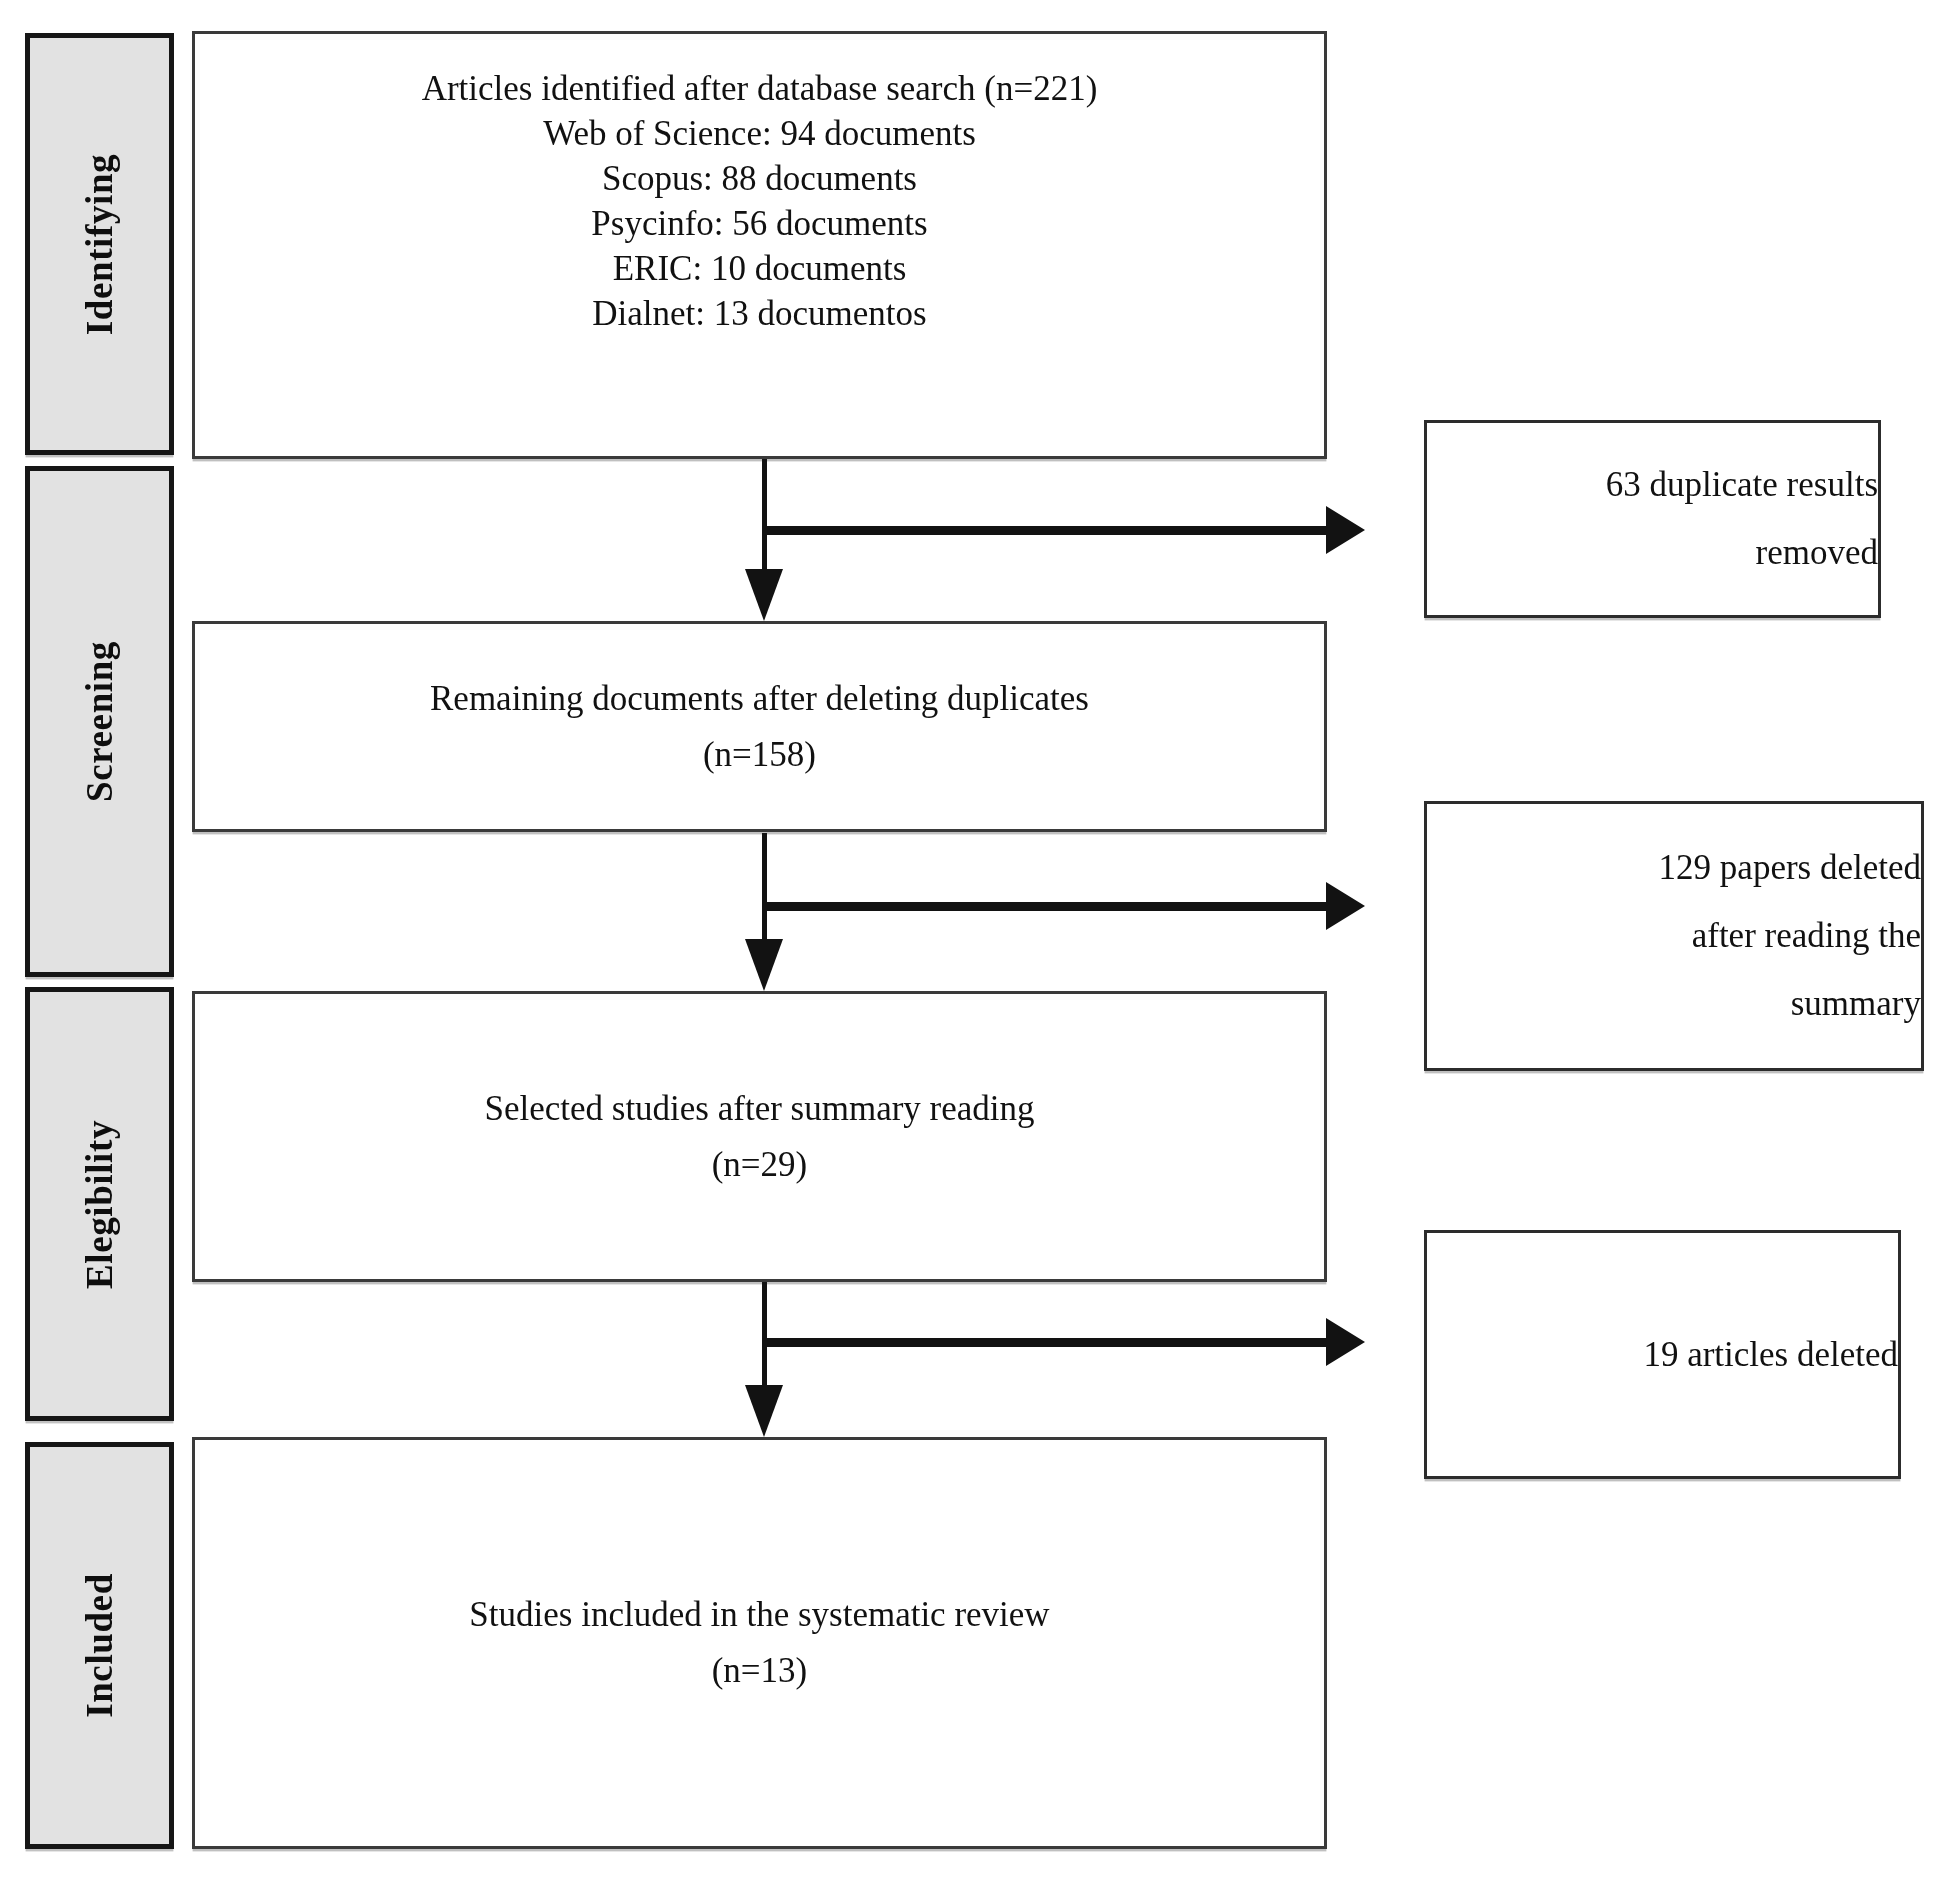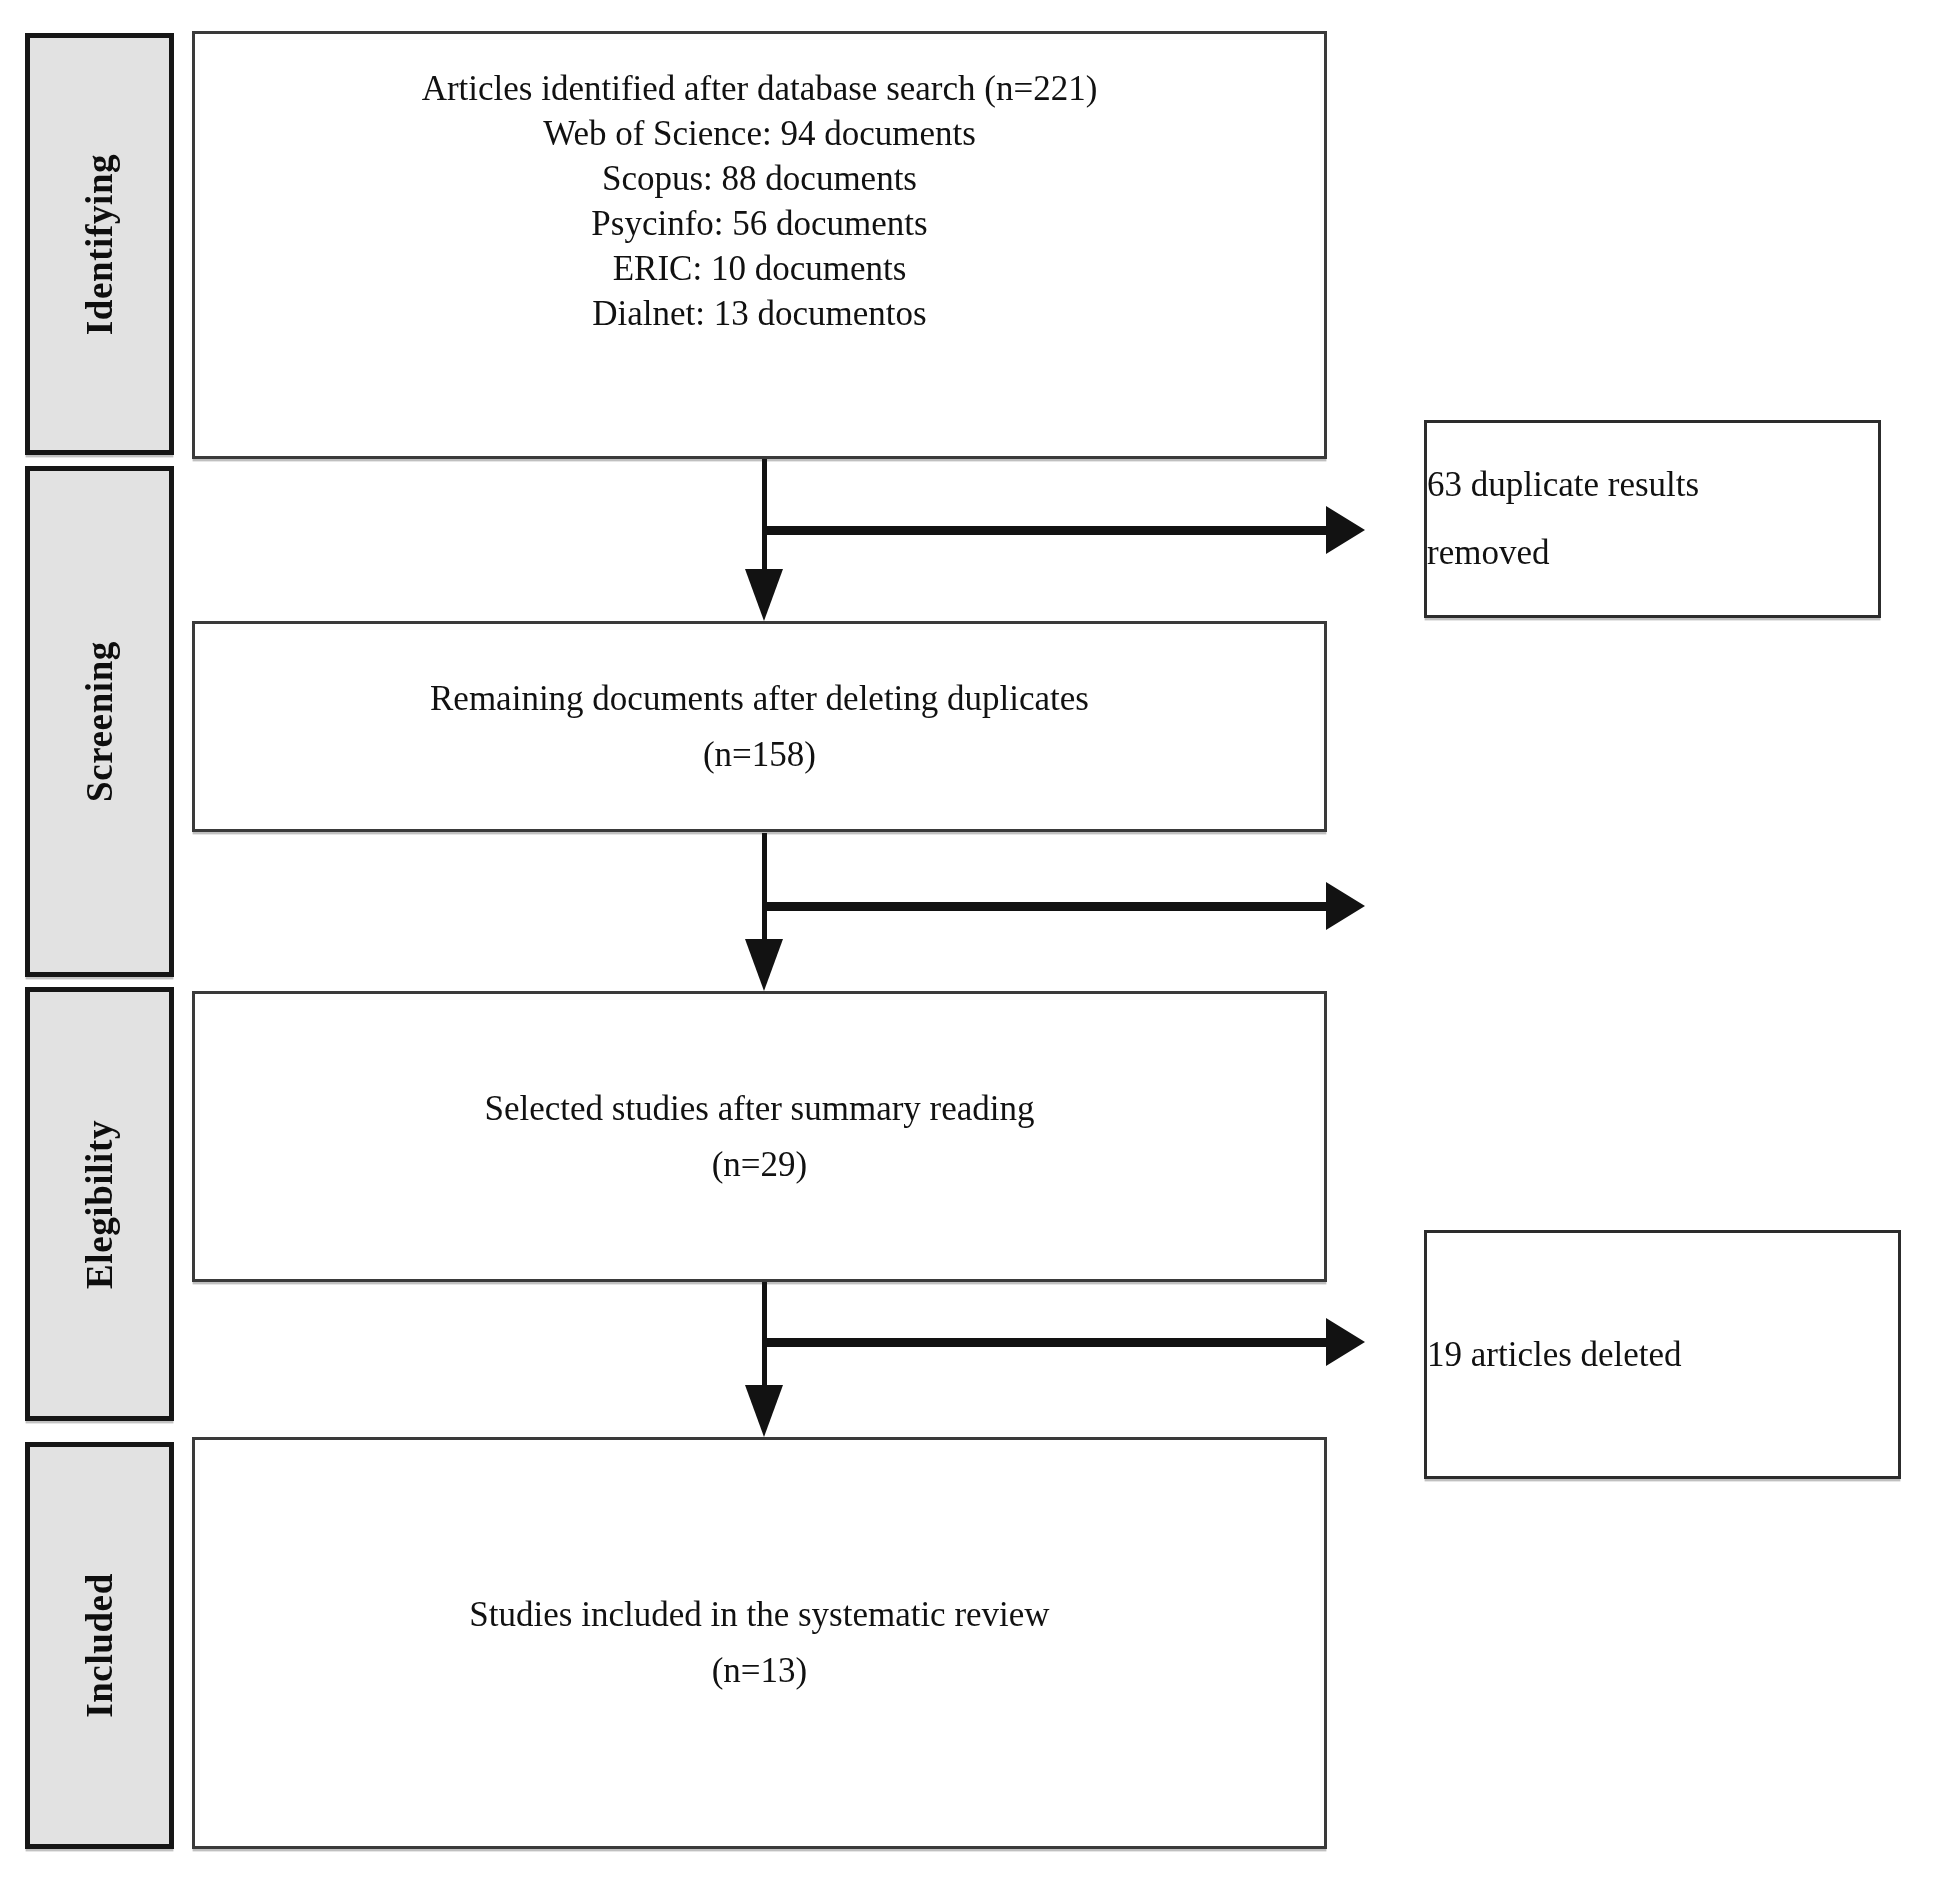--- a/index.html
+++ b/index.html
@@ -65,21 +65,21 @@
   
   .sidebox {
     position: absolute;
     background: #ffffff;
     border: 3.6px solid #2c2c2c;
     box-sizing: border-box;
     display: flex;
     flex-direction: column;
     align-items: center;
     justify-content: center;
-    text-align: left;
+    text-align: right;
     font-size: 35px;
     line-height: 68px;
     box-shadow: 0 3px 0 -0.6px rgba(130,130,130,0.5);
   }
 
   
   .vline {
     position: absolute;
     width: 4.8px;
     background: #121212;
@@ -147,20 +147,25 @@
   <div class="flowbox" style="top:1437px;height:412px;">
     <div class="line">Studies included in the systematic review</div>
     <div class="line">(n=13)</div>
   </div>
 
   <div class="sidebox" style="left:1424px;top:420px;width:457px;height:198px;">
     <div class="line">63 duplicate results</div>
     <div class="line">removed</div>
   </div>
 
+  <div class="sidebox" style="left:1424px;top:801px;width:500px;height:270px;">
+    <div class="line">129 papers deleted</div>
+    <div class="line">after reading the</div>
+    <div class="line">summary</div>
+  </div>
 
   <div class="sidebox" style="left:1424px;top:1230px;width:477px;height:249px;">
     <div class="line">19 articles deleted</div>
   </div>
 
   <div class="vline" style="left:762px;top:459px;height:115px;"></div>
   <div class="arrow-down" style="left:745px;top:569px;"></div>
 
   <div class="vline" style="left:762px;top:833px;height:110px;"></div>
   <div class="arrow-down" style="left:745px;top:939px;"></div>

